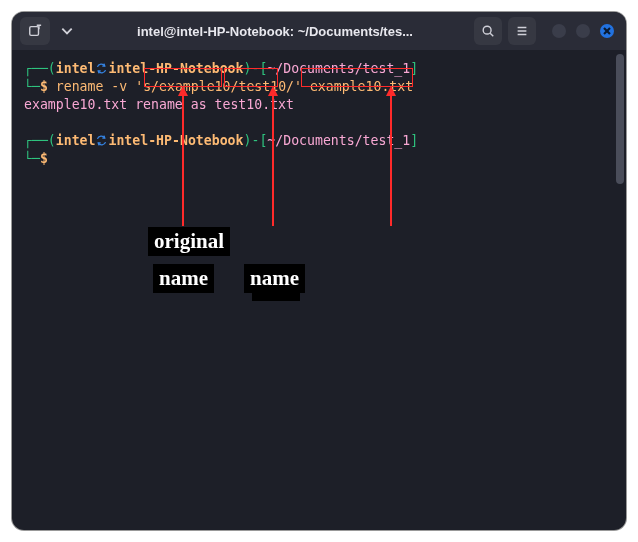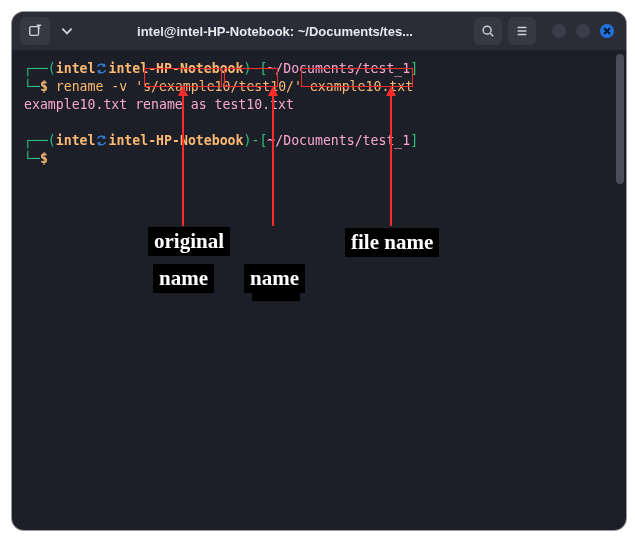--- a/index.html
+++ b/index.html
@@ -194,18 +194,17 @@
     </svg>
     <svg class="arrow-svg" style="left:372px;top:36px;width:14px;height:140px;" viewBox="0 0 14 140">
       <line x1="7" y1="140" x2="7" y2="8" stroke="#ff2a2a" stroke-width="2"></line>
       <polygon points="7,0 2,10 12,10" fill="#ff2a2a"></polygon>
     </svg>
 
     <div class="annot" style="left:128px;top:177px;margin-left:8px;">original</div>
     <div class="annot" style="left:141px;top:214px;">name</div>
     <div class="annot" style="left:240px;top:178px;margin-top:44px;">new</div>
     <div class="annot" style="left:232px;top:214px;">name</div>
-    <div class="annot" style="left:333px;top:178px;">file name</div>
 
   </div>
 
   <div class="scrollbar"></div>
 </div>
 
 </body></html>

